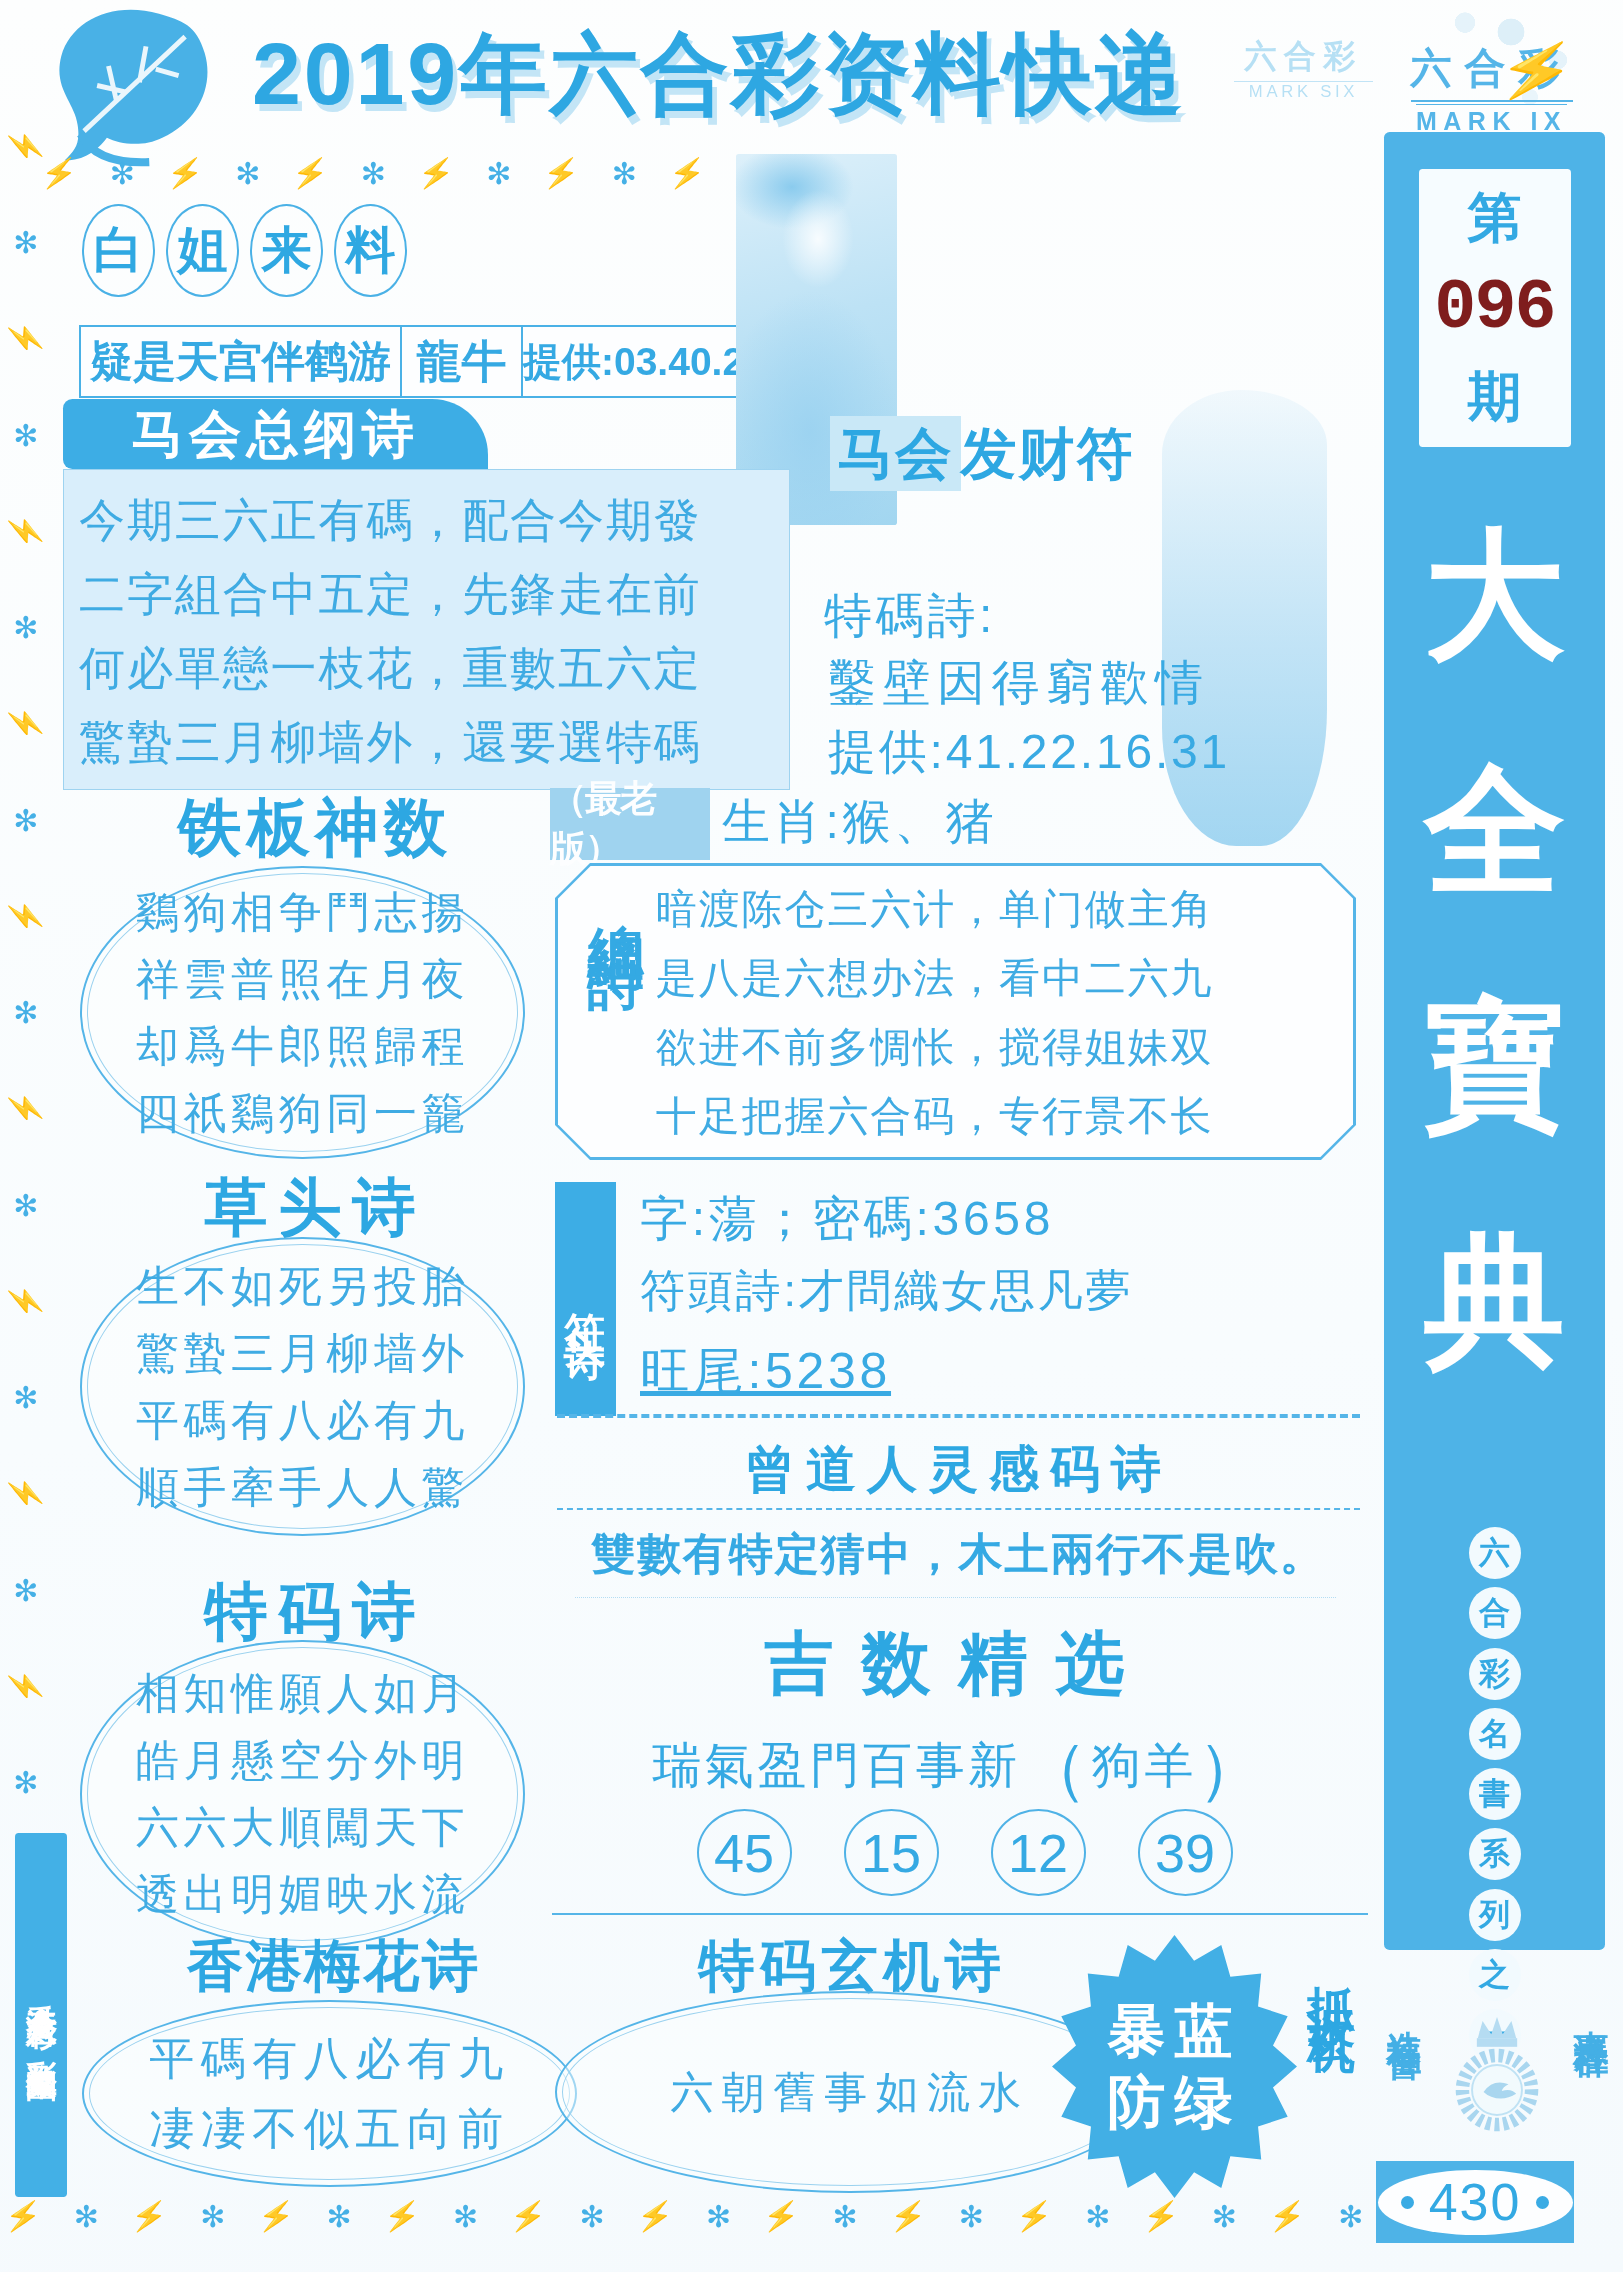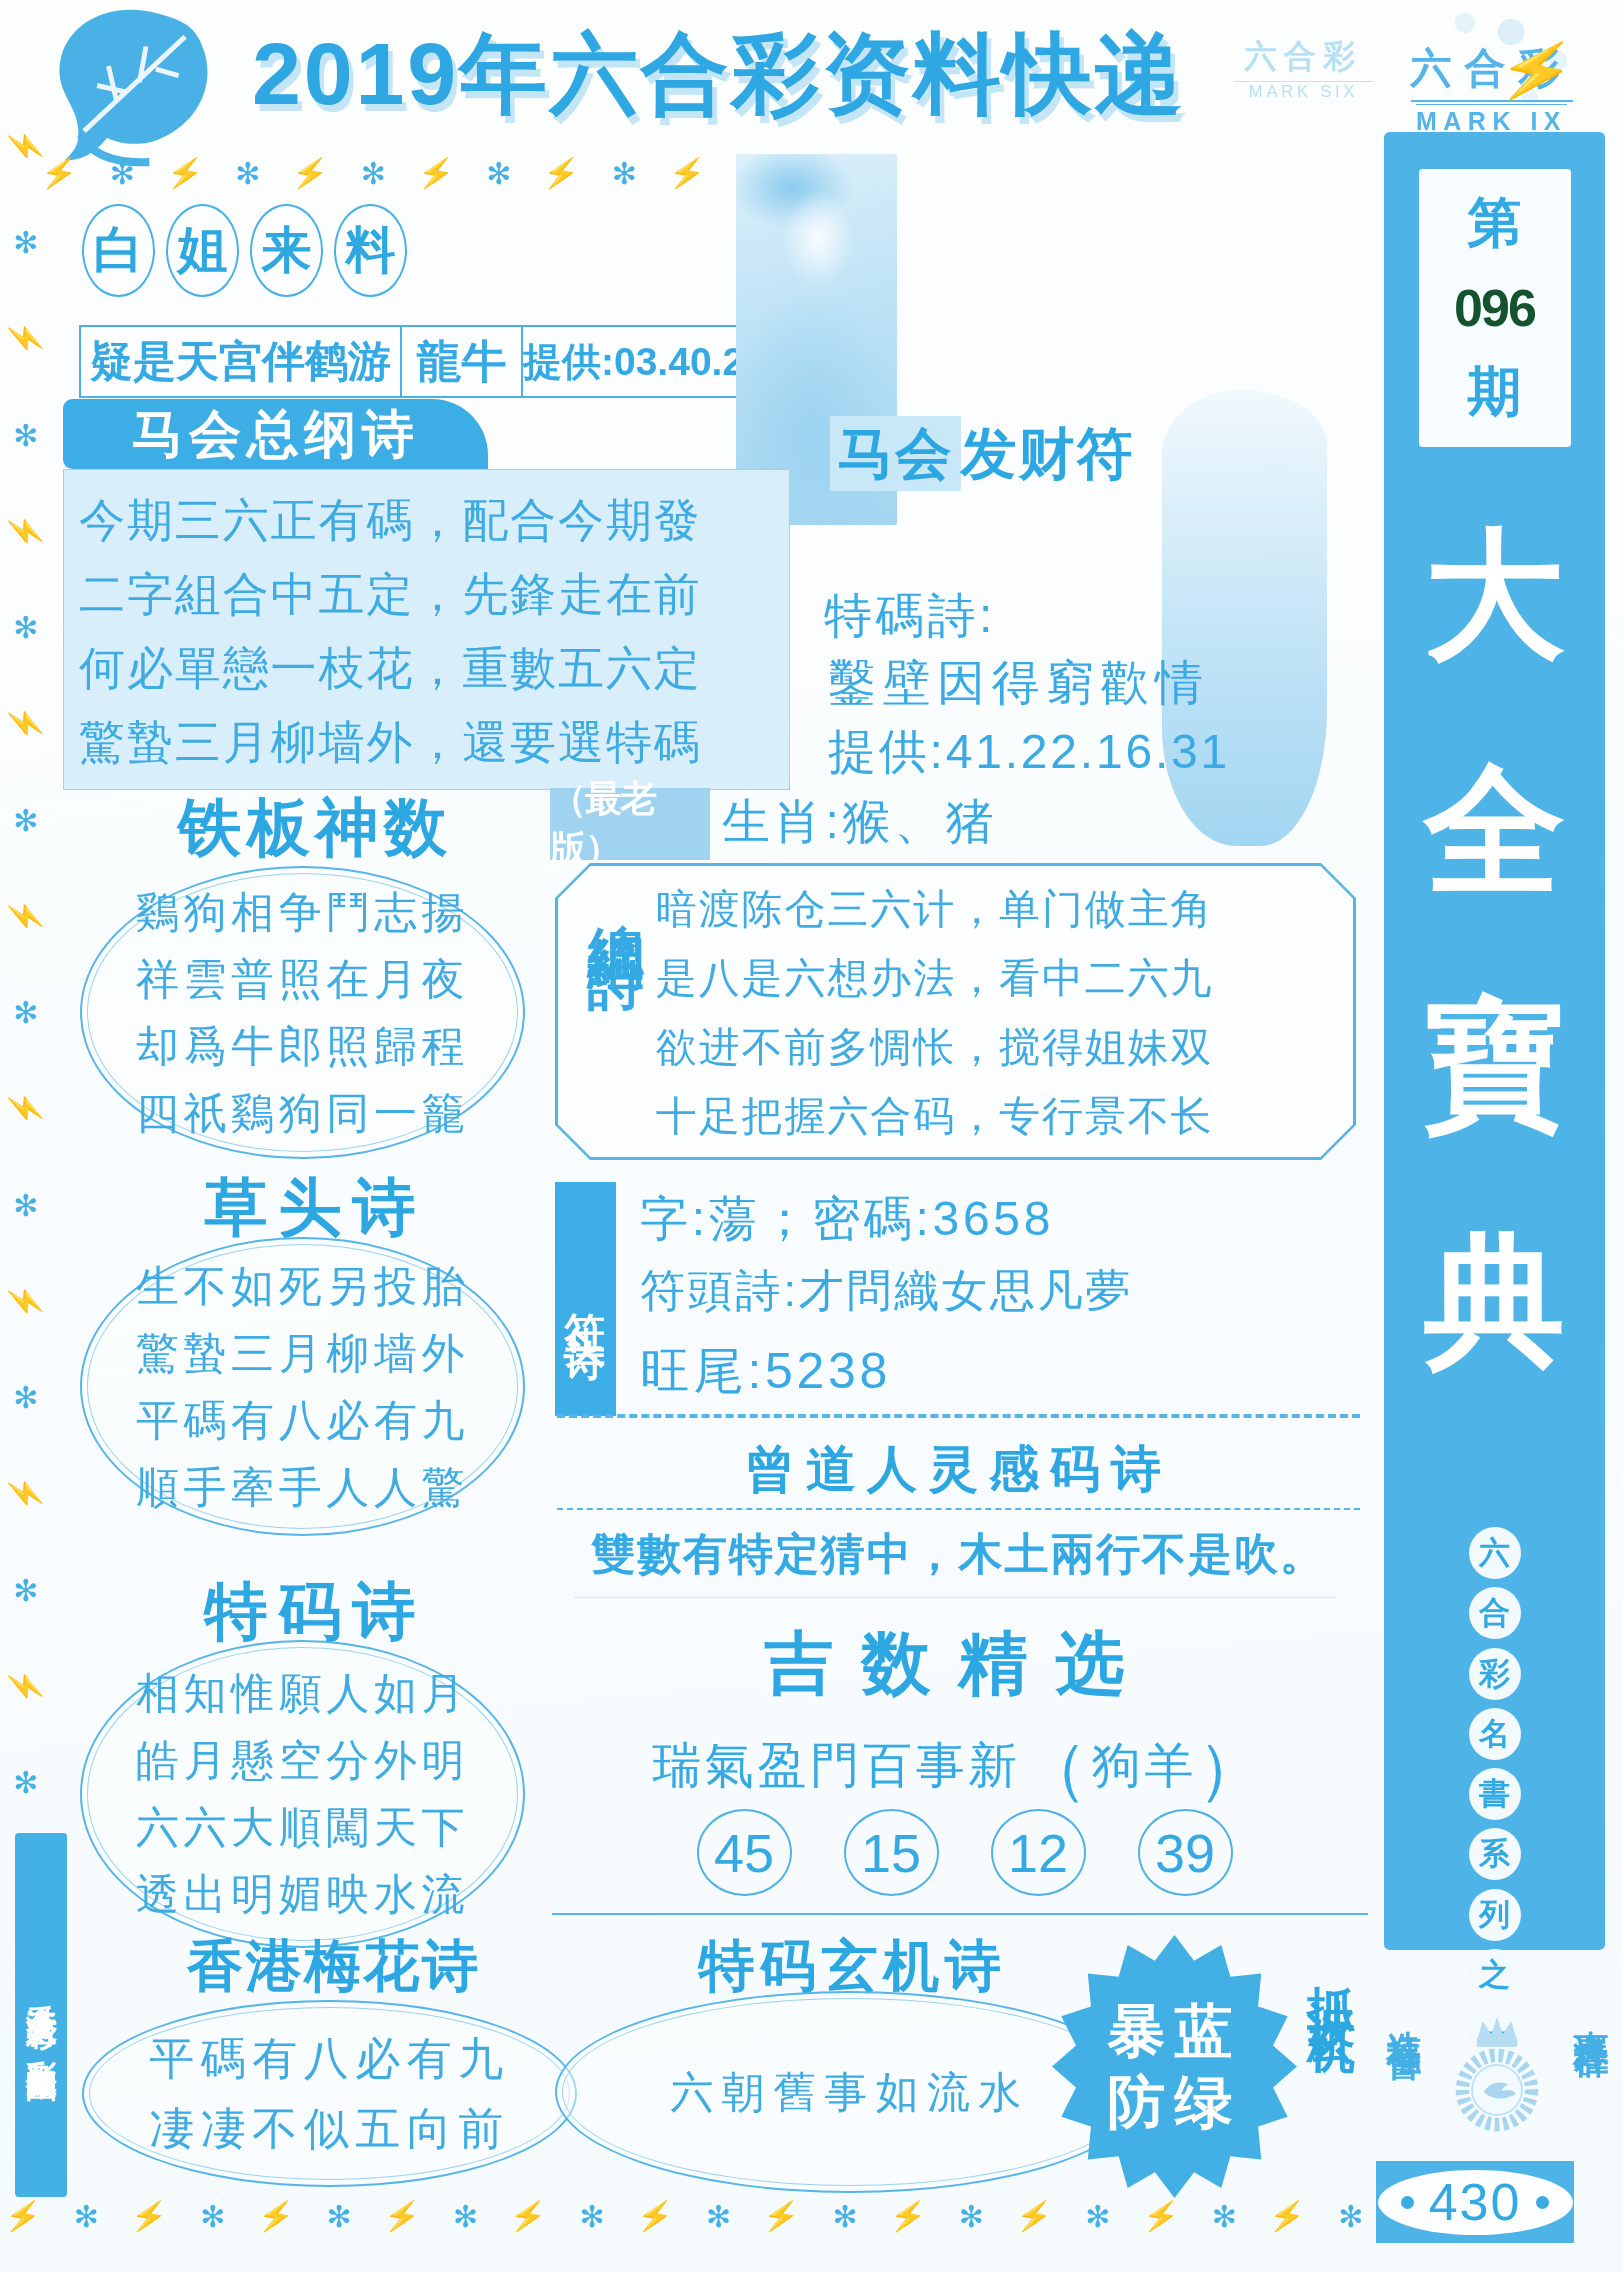--- a/index.html
+++ b/index.html
@@ -96,21 +96,21 @@
     font-size:56px;font-weight:bold;color:#34a9e3;letter-spacing:15px;}
   .zg-lines{position:absolute;left:98px;top:9.3px;right:9.3px;}
   .zg-lines .verse-line{font-size:41px;line-height:69px;color:#3fabe3;letter-spacing:1.9px;white-space:nowrap;}
   
   .ft-label{left:555px;top:1182px;width:61px;height:234px;background:#3dade5;color:#fff;
     writing-mode:vertical-rl;font-size:41px;font-weight:bold;letter-spacing:13px;
     display:flex;align-items:center;justify-content:center;z-index:1;}
   .ft-line{color:#39aae3;white-space:nowrap;z-index:1;}
   .ft-l1{left:640px;top:1187px;font-size:48px;letter-spacing:3.7px;}
   .ft-l2{left:640px;top:1261px;font-size:45px;letter-spacing:2.8px;}
-  .ft-l3{left:640px;top:1338px;font-size:50px;letter-spacing:3.7px;}
+  .ft-l3{left:640px;top:1338px;font-size:50px;letter-spacing:3.7px;text-decoration:underline;}
   .dash-hr{border-top:4.6px dashed #55b5e8;height:0;z-index:1;}
   .dash1{left:557px;top:1414px;width:803px;}
   .dash2{left:557px;top:1508px;width:803px;border-top-width:2.8px;}
   .zdr-title{left:557px;top:1436px;width:803px;text-align:center;font-size:50px;font-weight:bold;
     color:#2da7e2;letter-spacing:11px;z-index:1;}
   .zdr-line{left:557px;top:1525px;width:803px;text-align:center;font-size:44px;font-weight:bold;
     color:#35a9e3;letter-spacing:1.9px;z-index:1;white-space:nowrap;}
   .dot-hr{left:575px;top:1597px;width:761px;border-top:1.9px dotted #b5ddf3;height:0;z-index:1;}
   .js-title{left:557px;top:1618px;width:803px;text-align:center;font-size:69px;font-weight:bold;
     color:#2da7e2;letter-spacing:28px;z-index:1;}
@@ -136,21 +136,21 @@
   .sb-logo{left:1384px;top:41px;width:215px;text-align:center;z-index:1;}
   .sb-logo .cn{font-size:41px;font-weight:bold;color:#55b5e8;letter-spacing:13px;
     border-bottom:2.8px solid #55b5e8;padding-bottom:3.7px;display:inline-block;}
   .sb-logo .en{font-size:25px;color:#55b5e8;letter-spacing:6.5px;border-top:1.9px solid #55b5e8;
     margin-top:2.8px;padding-top:1.9px;display:inline-block;font-weight:bold;}
   .sb-bolt{position:absolute;right:24px;top:-5.6px;font-size:61px;color:#49b1e6;transform:rotate(12deg);}
   .sb-panel{left:1384px;top:132px;width:221px;height:1818px;background:#4eb3e7;border-radius:5.6px;z-index:1;}
   .issue-box{width:152px;height:278px;background:#f6fcff;border-radius:3.7px;margin:37px auto 0;
     display:flex;flex-direction:column;align-items:center;justify-content:space-evenly;}
   .issue-box .pre,.issue-box .suf{font-size:54px;font-weight:bold;color:#33a9e3;}
-  .issue-box .num{font-size:52px;font-weight:bold;color:#14532d;letter-spacing:-1.9px;}
+  .issue-box .num{font-size:70px;font-weight:bold;color:#7f1d1d;letter-spacing:-1.9px;font-family:Liberation Mono, monospace;}
   .book-title{height:846px;margin:78px auto 0;display:flex;flex-direction:column;
     align-items:center;justify-content:space-between;}
   .book-char{font-size:141px;font-weight:bold;color:#fff;line-height:1;}
   .series-col{margin:156px auto 0;display:flex;flex-direction:column;align-items:center;gap:8.3px;}
   .series-circle{width:52px;height:52px;background:#f2fafe;border-radius:50%;
     display:flex;align-items:center;justify-content:center;font-size:31px;font-weight:bold;color:#33a9e3;}
   .motto{left:1380px;top:2000px;width:234px;height:156px;display:flex;align-items:center;
     justify-content:space-between;z-index:1;}
   .motto .vtxt{writing-mode:vertical-rl;font-size:35px;font-weight:bold;color:#44afe5;letter-spacing:4.6px;height:152px;}
   .pagebar{left:1376px;top:2161px;width:198px;height:82px;background:#4eb3e7;

